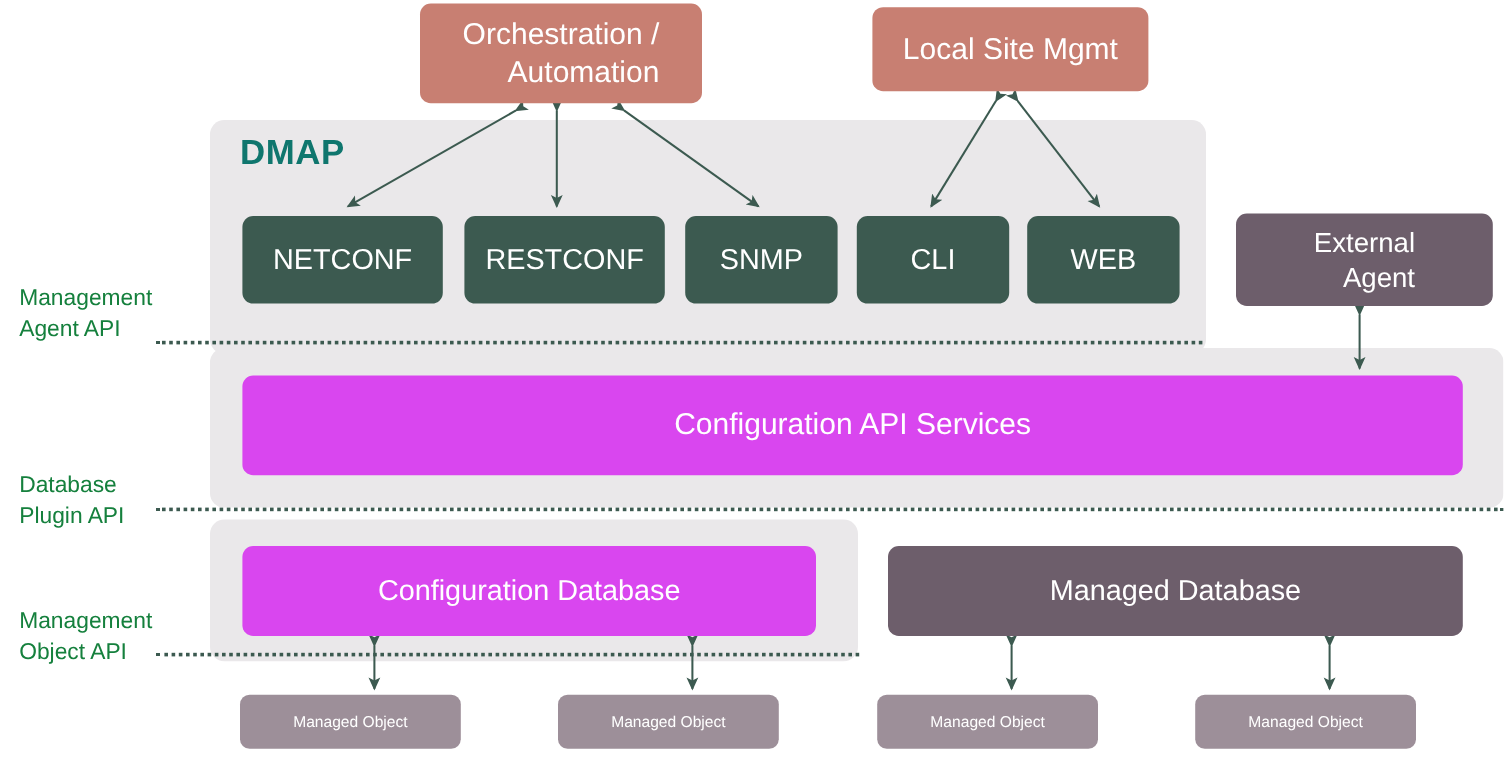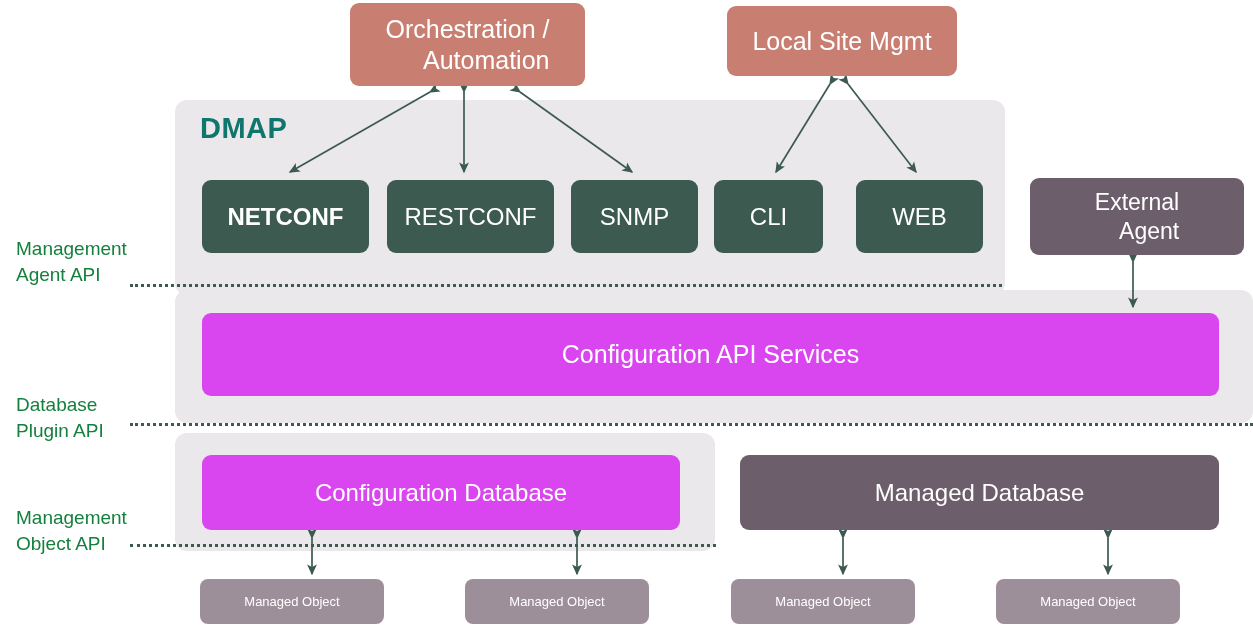--- a/index.html
+++ b/index.html
@@ -45,24 +45,24 @@
   .darkgreen { background: #3c5a50; }
   .midgreen  { background: #d946ef; }
   .plum      { background: #6d5e6b; }
   .mauve     { background: #9d8f99; }
 
   
   #box-orchestration { left: 350px; top: 3px;  width: 235px; height: 83px; font-size: 25px; }
   #box-localsite     { left: 727px; top: 6px;  width: 230px; height: 70px; font-size: 25px; }
 
   
-  #box-netconf   { left: 202px; top: 180px; width: 167px; height: 73px; font-size: 24px; font-weight: bold; }
+  #box-netconf   { left: 202px; top: 180px; width: 167px; height: 73px; font-size: 24px; }
   #box-restconf  { left: 387px; top: 180px; width: 167px; height: 73px; font-size: 24px; }
   #box-snmp      { left: 571px; top: 180px; width: 127px; height: 73px; font-size: 24px; }
-  #box-cli       { left: 714px; top: 180px; width: 109px; height: 73px; font-size: 24px; }
+  #box-cli       { left: 714px; top: 180px; width: 127px; height: 73px; font-size: 24px; }
   #box-web       { left: 856px; top: 180px; width: 127px; height: 73px; font-size: 24px; }
   #box-extagent  { left: 1030px; top: 178px; width: 214px; height: 77px; font-size: 23px; }
 
   
   #box-configapi { left: 202px; top: 313px; width: 1017px; height: 83px; font-size: 25px; }
 
   
   #box-configdb  { left: 202px; top: 455px; width: 478px; height: 75px; font-size: 24px; }
   #box-extdb     { left: 740px; top: 455px; width: 479px; height: 75px; font-size: 24px; }
 

